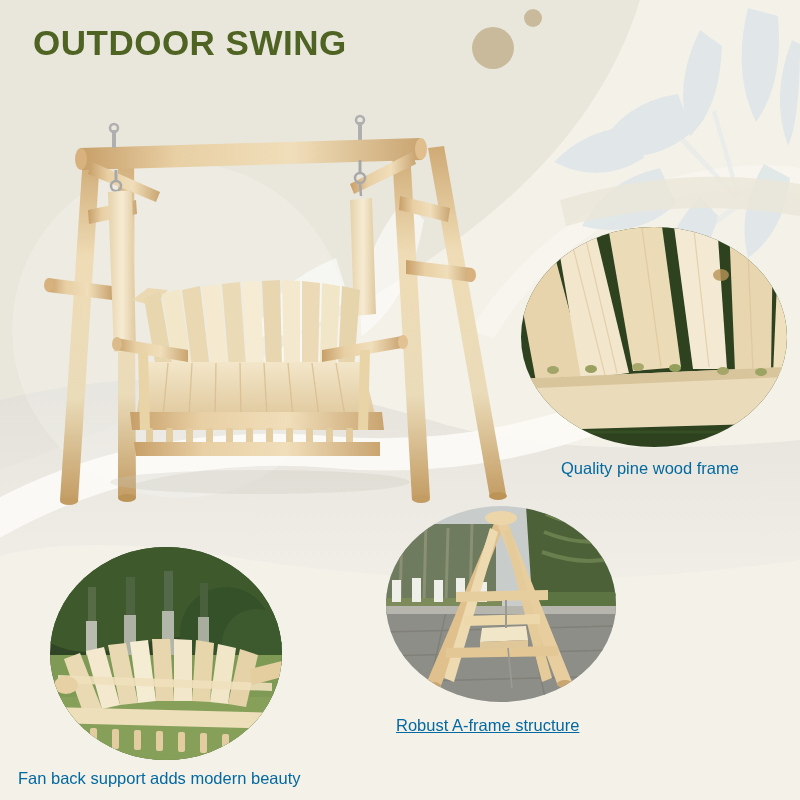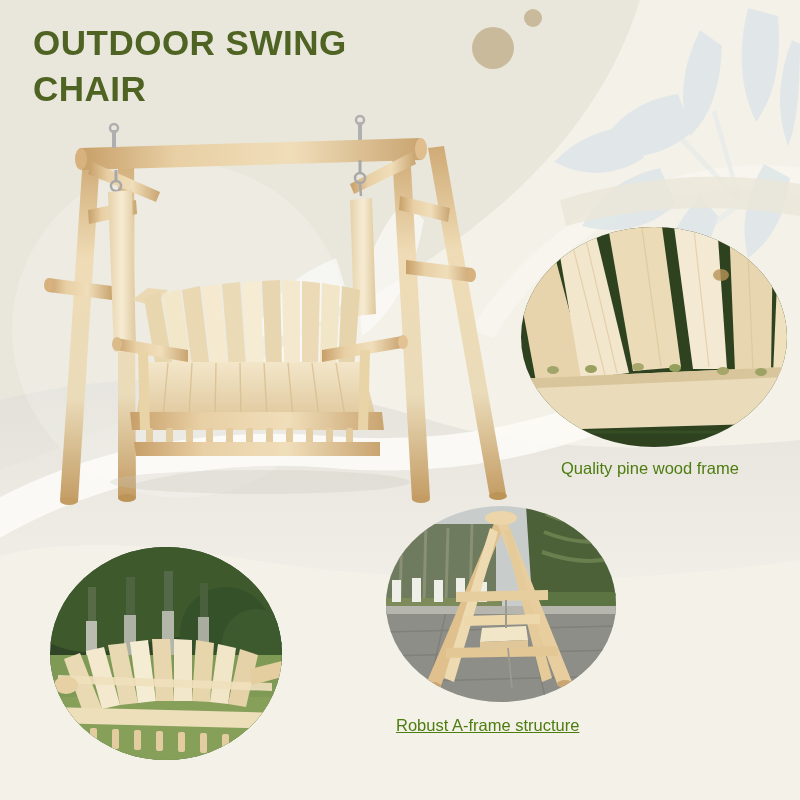--- a/index.html
+++ b/index.html
@@ -22,21 +22,21 @@
   }
   .title-line {
     font-size:35px; font-weight:bold; letter-spacing:0.5px;
     line-height:46px; color:#4F6323; text-transform:uppercase;
     font-family:"Liberation Sans", sans-serif;
   }
 
   
   .caption {
     position:absolute; z-index:7;
-    font-size:16.5px; color:#4d7c0f; white-space:nowrap;
+    font-size:16.5px; color:#0369a1; white-space:nowrap;
     font-family:"Liberation Sans", sans-serif;
   }
   #cap-pine   { left:561px; top:459px; }
   #cap-aframe { left:396px; top:716px;text-decoration:underline; }
   #cap-fan    { left:18px;  top:769px; }
 
   
   .inset { position:absolute; border-radius:50%; overflow:hidden; z-index:5; }
   #inset-pine   { left:521px; top:227px; width:266px; height:220px; }
   #inset-aframe { left:386px; top:506px; width:230px; height:196px; }
@@ -99,21 +99,20 @@
 
       <circle cx="493" cy="48" r="21" fill="#C9BA9B"></circle>
       <circle cx="533" cy="18" r="9" fill="#C9BA9B"></circle>
 
       <path d="M560,200 Q680,164 800,184 L800,216 Q680,196 566,226 Z" fill="#EBE6D8" opacity="0.8"></path>
     </g>
   </svg>
 
   <div class="title-block">
     <div class="title-line">OUTDOOR SWING</div>
-    <div class="title-line">CHAIR</div>
   </div>
 
   <div id="hero">
     <svg viewBox="0 0 520 420">
       <defs>
         <linearGradient id="logA" x1="0" y1="0" x2="1" y2="0">
           <stop offset="0%" stop-color="#C79F68"></stop>
           <stop offset="28%" stop-color="#E8CFA4"></stop>
           <stop offset="62%" stop-color="#F0DEBA"></stop>
           <stop offset="100%" stop-color="#C9A470"></stop>
@@ -416,14 +415,15 @@
         <rect x="194" y="188" width="7" height="20" rx="2"></rect>
       </g>
 
       <ellipse cx="16" cy="138" rx="12" ry="9" fill="#E6D0A4"></ellipse>
       <path d="M200,122 L232,114 L232,130 L202,138 Z" fill="#E4CEA0"></path>
     </svg>
   </div>
 
   <div class="caption" id="cap-pine">Quality pine wood frame</div>
   <div class="caption" id="cap-aframe">Robust A-frame structure</div>
+  <div class="caption" id="cap-fan">Fan back support adds modern beauty</div>
 
 </div>
 
 </body></html>

